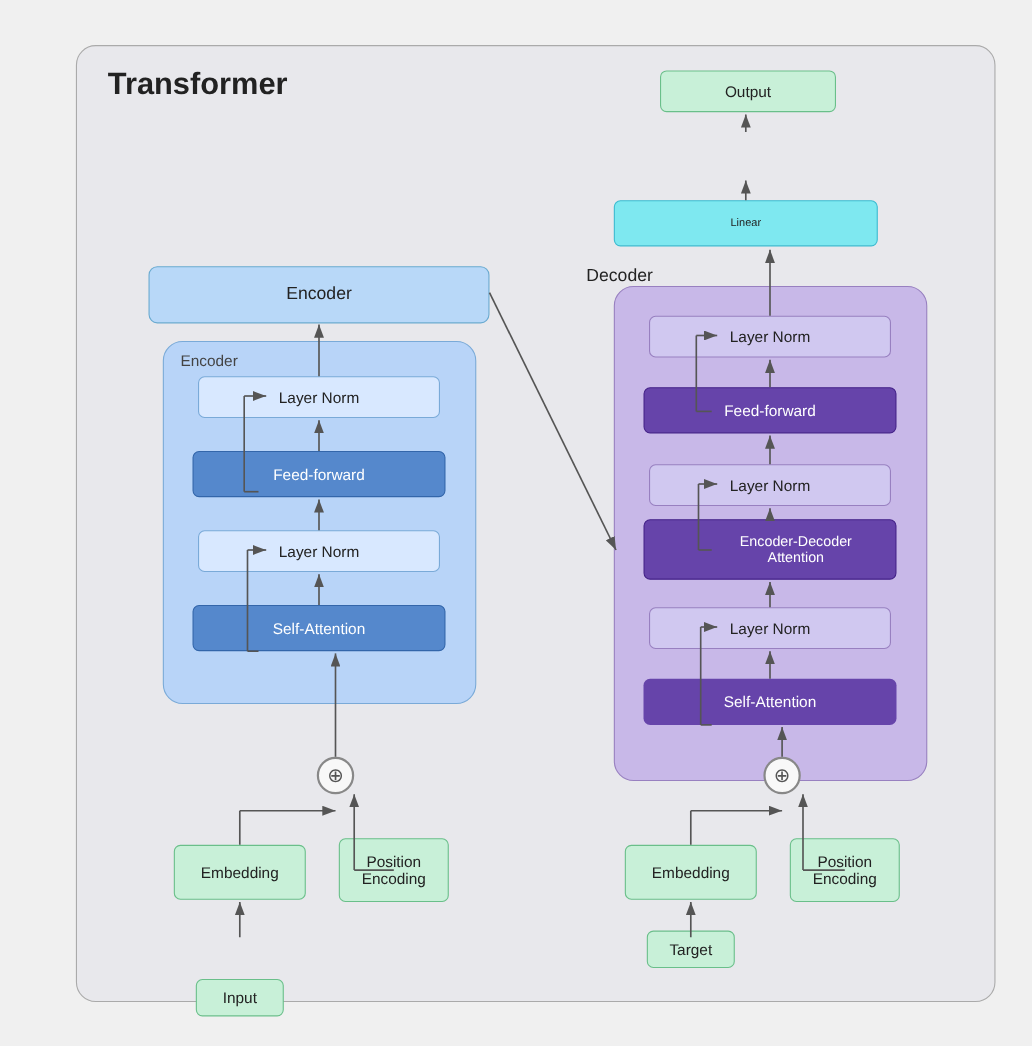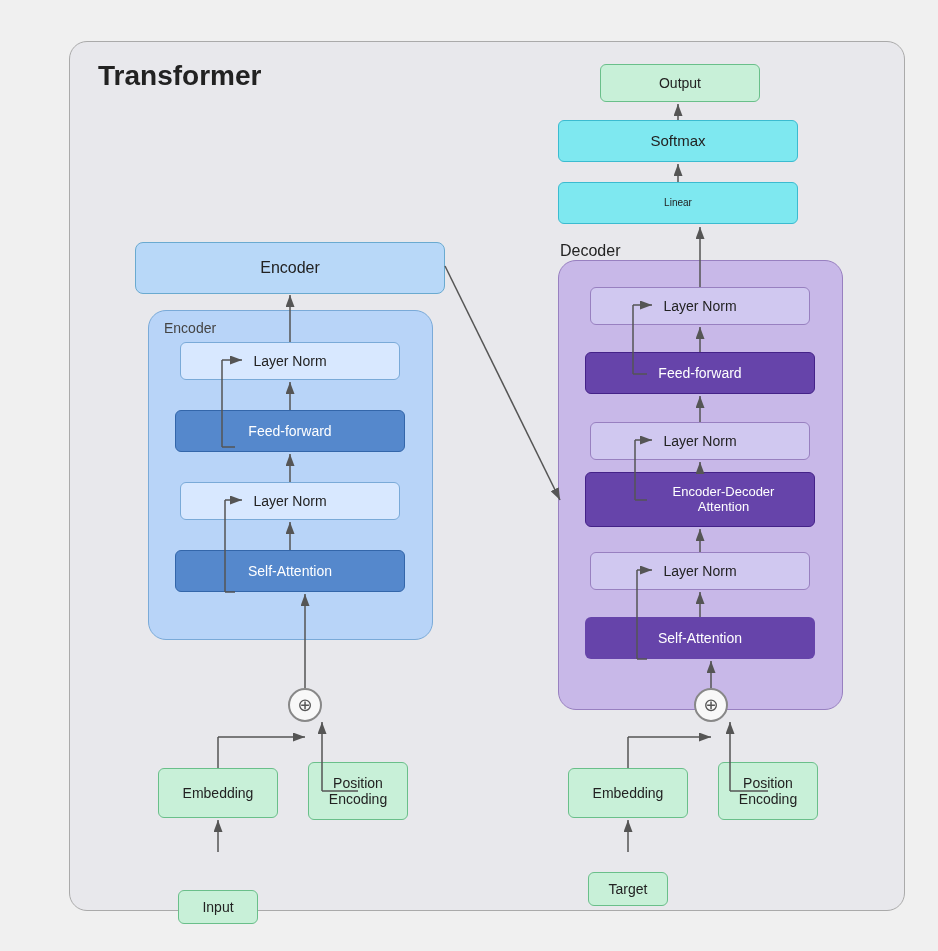--- a/index.html
+++ b/index.html
@@ -106,21 +106,21 @@
       align-items: center;
       justify-content: center;
       font-size: 16px;
       color: #222;
     }
 
     
     .decoder-label {
       position: absolute;
       top: 200px;
-      left: 490px;
+      left: 463px;
       font-size: 16px;
       color: #222;
     }
 
     
     .encoder-inner {
       position: absolute;
       top: 268px;
       left: 78px;
       width: 285px;
@@ -391,21 +391,21 @@
 
     
     .input-box {
       top: 848px;
       left: 108px;
       width: 80px;
       height: 34px;
     }
 
     .target-box {
-      top: 830px;
+      top: 804px;
       left: 518px;
       width: 80px;
       height: 34px;
     }
 
     
     .arrows-svg {
       position: absolute;
       top: 0;
       left: 0;
@@ -419,23 +419,20 @@
 
 <div class="main-container">
   <div class="transformer-box">
 
     <div class="transformer-title">Transformer</div>
 
     <div class="output-box green-box" style="top:22px;left:530px;width:160px;height:38px;position:absolute;">
       <span>Output</span>
     </div>
 
-    <div class="softmax-box">
-      <span>Softmax</span>
-    </div>
 
     <div class="linear-box">
       <span>Linear</span>
     </div>
 
     <div class="encoder-outer-box">
       <span>Encoder</span>
     </div>
 
     <div class="decoder-label">Decoder</div>

